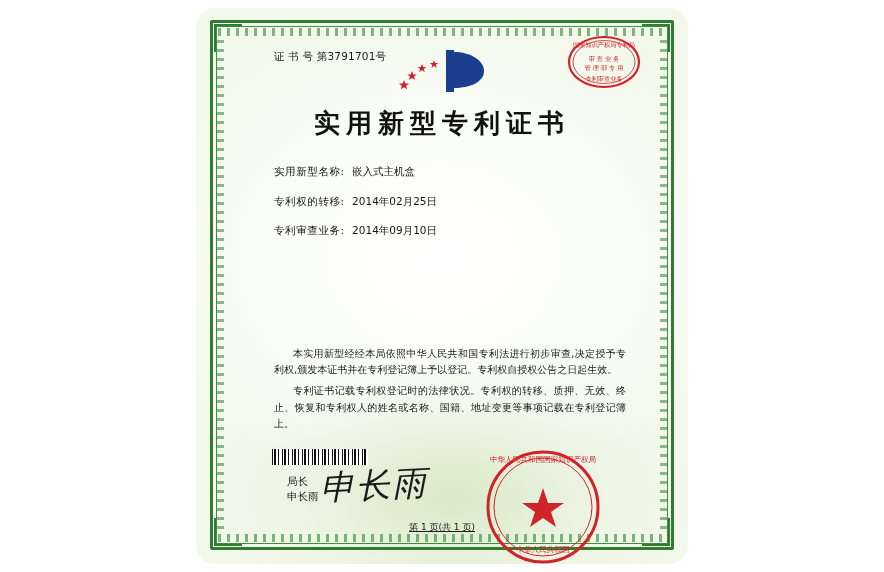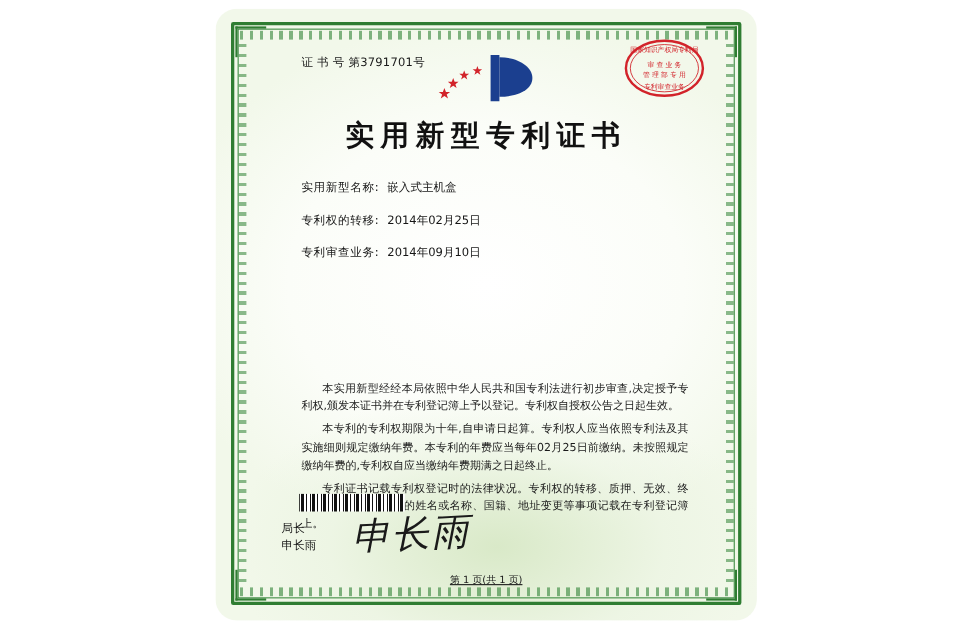--- a/index.html
+++ b/index.html
@@ -168,21 +168,21 @@
     top: 441px;
     width: 96px;
     height: 16px;
     background: repeating-linear-gradient(90deg,
       #111 0 1px, #fff 1px 2px, #111 2px 4px, #fff 4px 6px,
       #111 6px 7px, #fff 7px 10px);
   }
 
   .signature-block {
     position: absolute;
-    left: 60px;
+    left: 91px;
     top: 466px;
     font-size: 10.5px;
     color: #161616;
     line-height: 1.45;
   }
   .sig-script {
     position: absolute;
     left: 124px;
     top: 455px;
     font-family: "DejaVu Serif", serif;
@@ -264,28 +264,38 @@
         <span class="val">2014年02月25日</span>
       </div>
       <div class="field">
         <span class="lbl">专利审查业务:</span>
         <span class="val">2014年09月10日</span>
       </div>
     </div>
 
     <div class="body-text">
       <p>本实用新型经经本局依照中华人民共和国专利法进行初步审查,决定授予专利权,颁发本证书并在专利登记簿上予以登记。专利权自授权公告之日起生效。</p>
-      <p>本专利的专利权期限为十年,自申请日起算。专利权人应当依照专利法及其实施细则规定缴纳年费。本专利的年费应当每年02月25日前缴纳。未按照规定缴纳年费的,专利权自应当缴纳年费期满之日起终止。</p>
       <p>专利证书记载专利权登记时的法律状况。专利权的转移、质押、无效、终止、恢复和专利权人的姓名或名称、国籍、地址变更等事项记载在专利登记簿上。</p>
     </div>
 
     <div class="barcode"></div>
 
     <div class="signature-block">
       <div>局长</div>
       <div>申长雨</div>
     </div>
     <div class="sig-script">申长雨</div>
 
+    <div class="seal-main">
+      <svg viewBox="0 0 118 118" width="118" height="118">
+        <circle cx="59" cy="59" r="55" fill="none" stroke="#d2232a" stroke-width="3"></circle>
+        <circle cx="59" cy="59" r="49" fill="none" stroke="#d2232a" stroke-width="1"></circle>
+        <polygon fill="#d2232a" points="59,40 64,55 80,55 67,64 72,79 59,70 46,79 51,64 38,55 54,55"></polygon>
+        <g fill="#d2232a" font-family="DejaVu Sans" font-size="7.6">
+          <text x="59" y="14" text-anchor="middle">中华人民共和国国家知识产权局</text>
+          <text x="59" y="104" text-anchor="middle">中华人民共和国</text>
+        </g>
+      </svg>
+    </div>
 
     <div class="page-no">第 1 页(共 1 页)</div>
   </div>
 </div>
 
 </body></html>

